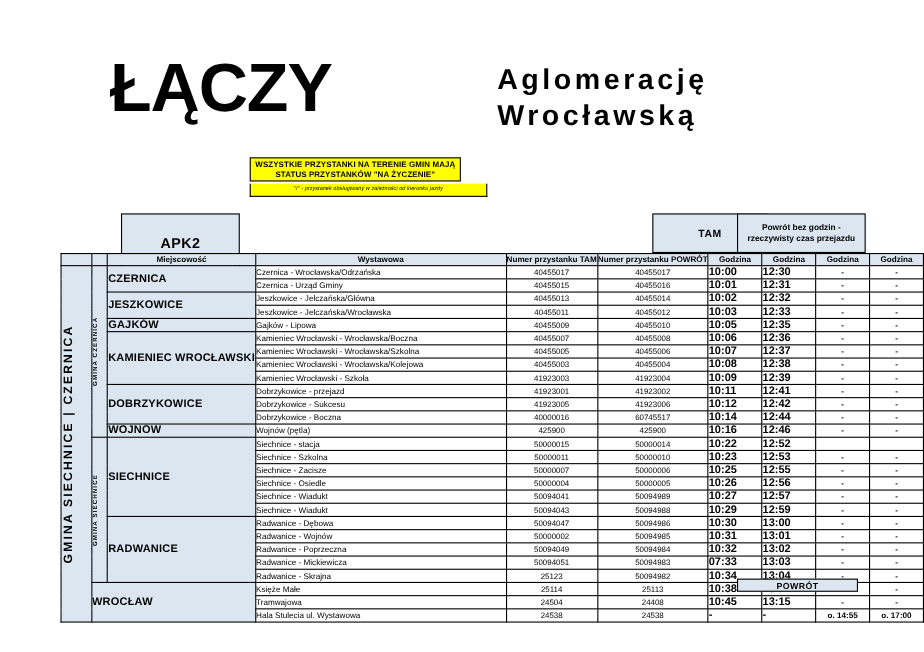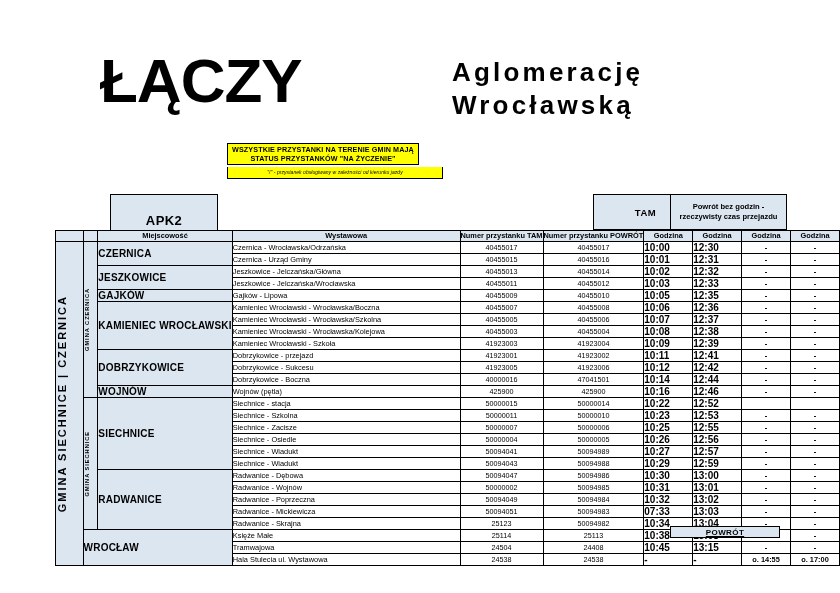--- a/index.html
+++ b/index.html
@@ -153,21 +153,21 @@
   }
   .thick-l{border-left:1.6px solid #000 !important;}
   .thick-r{border-right:1.6px solid #000 !important;}
   .thick-t{border-top:1.6px solid #000 !important;}
   .thick-b{border-bottom:1.6px solid #000 !important;}
 
   .footer-powrot{
     position:absolute;left:670px;top:526px;width:110px;height:12px;
     background:#dce6f1;border:1.6px solid #000;box-sizing:border-box;
     display:flex;align-items:center;justify-content:center;
-    font-size:8px;font-weight:bold;letter-spacing:.4px;text-decoration:underline;
+    font-size:8px;font-weight:bold;letter-spacing:.4px;
   }
 </style>
 </head>
 <body>
 
 <div class="masthead">
   <div class="logo">
     <span class="logo-laczy">ŁĄCZY</span>
   </div>
   <div class="logo-right">
@@ -320,21 +320,21 @@
         <td class="num thick-l">41923005</td>
         <td class="num">41923006</td>
         <td class="godz thick-l">10:12</td>
         <td class="godz">12:42</td>
         <td class="godzp thick-l">-</td>
         <td class="godzp thick-r">-</td>
       </tr>
       <tr>
         <td class="przyst">Dobrzykowice - Boczna</td>
         <td class="num thick-l">40000016</td>
-        <td class="num">47041501</td>
+        <td class="num">60745517</td>
         <td class="godz thick-l">10:14</td>
         <td class="godz">12:44</td>
         <td class="godzp thick-l">-</td>
         <td class="godzp thick-r">-</td>
       </tr>
       <tr>
         <td class="miejsc thick-l" rowspan="1">WOJNÓW</td>
         <td class="przyst">Wojnów (pętla)</td>
         <td class="num thick-l">425900</td>
         <td class="num">425900</td>

